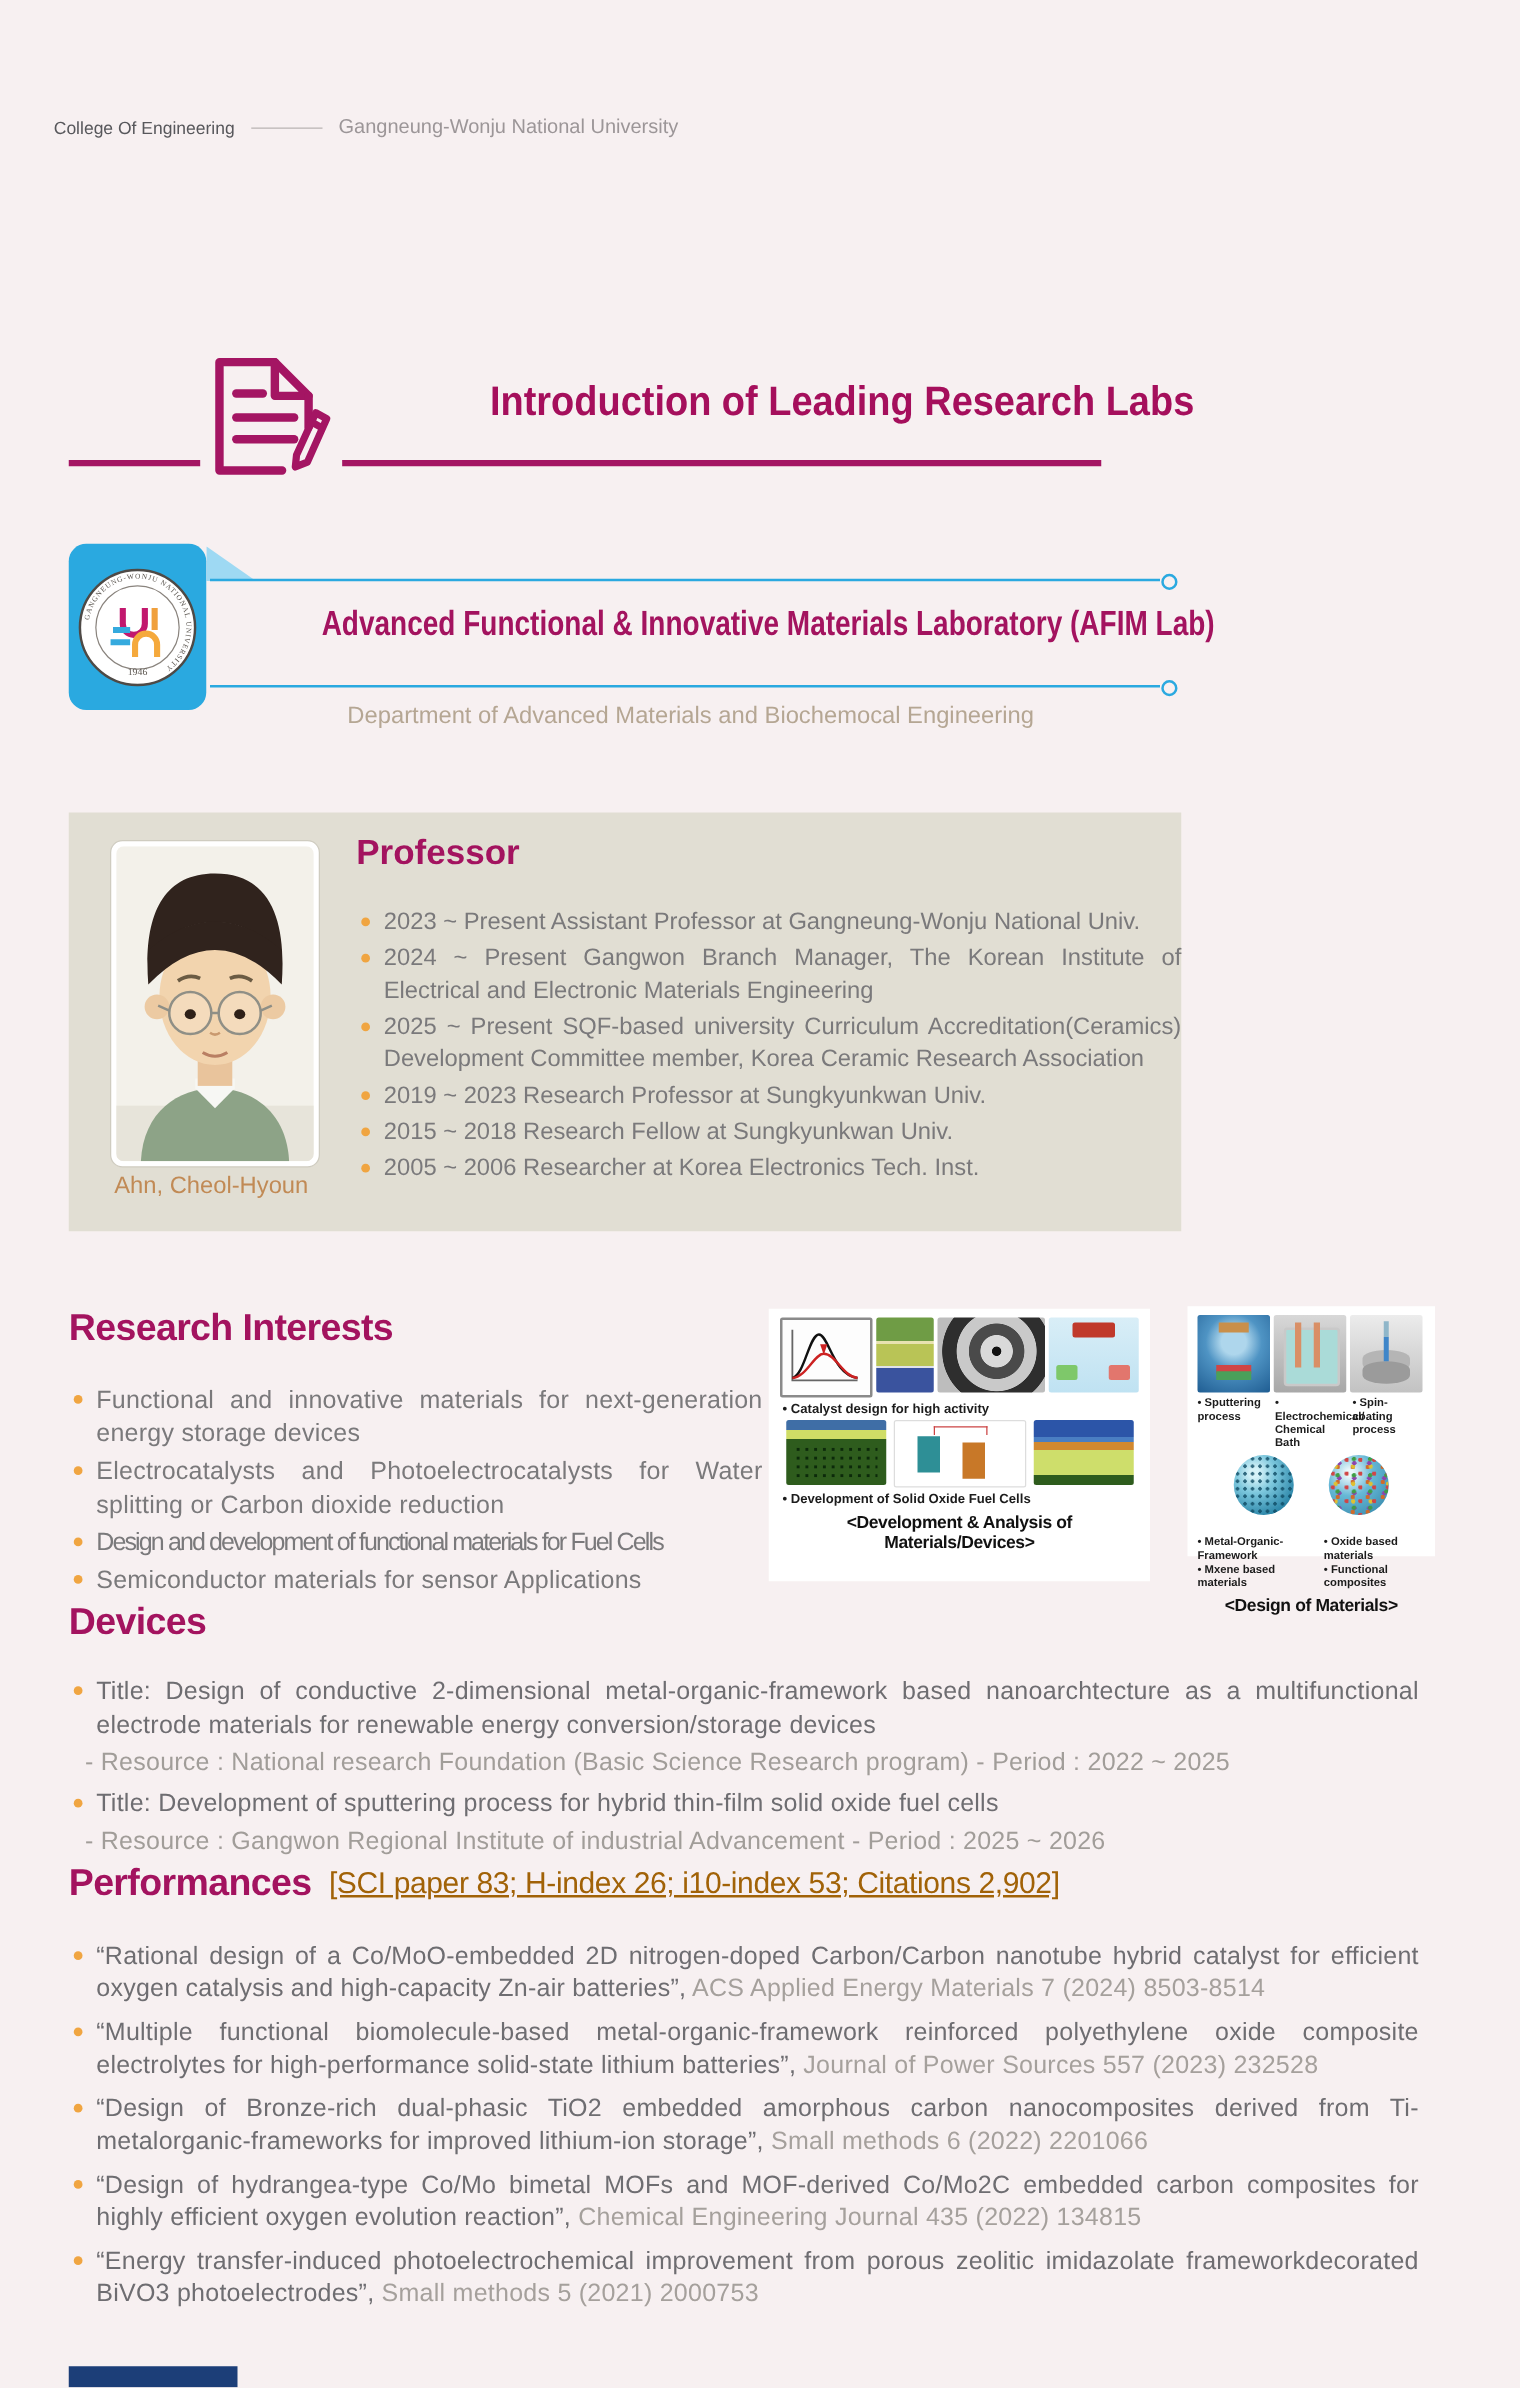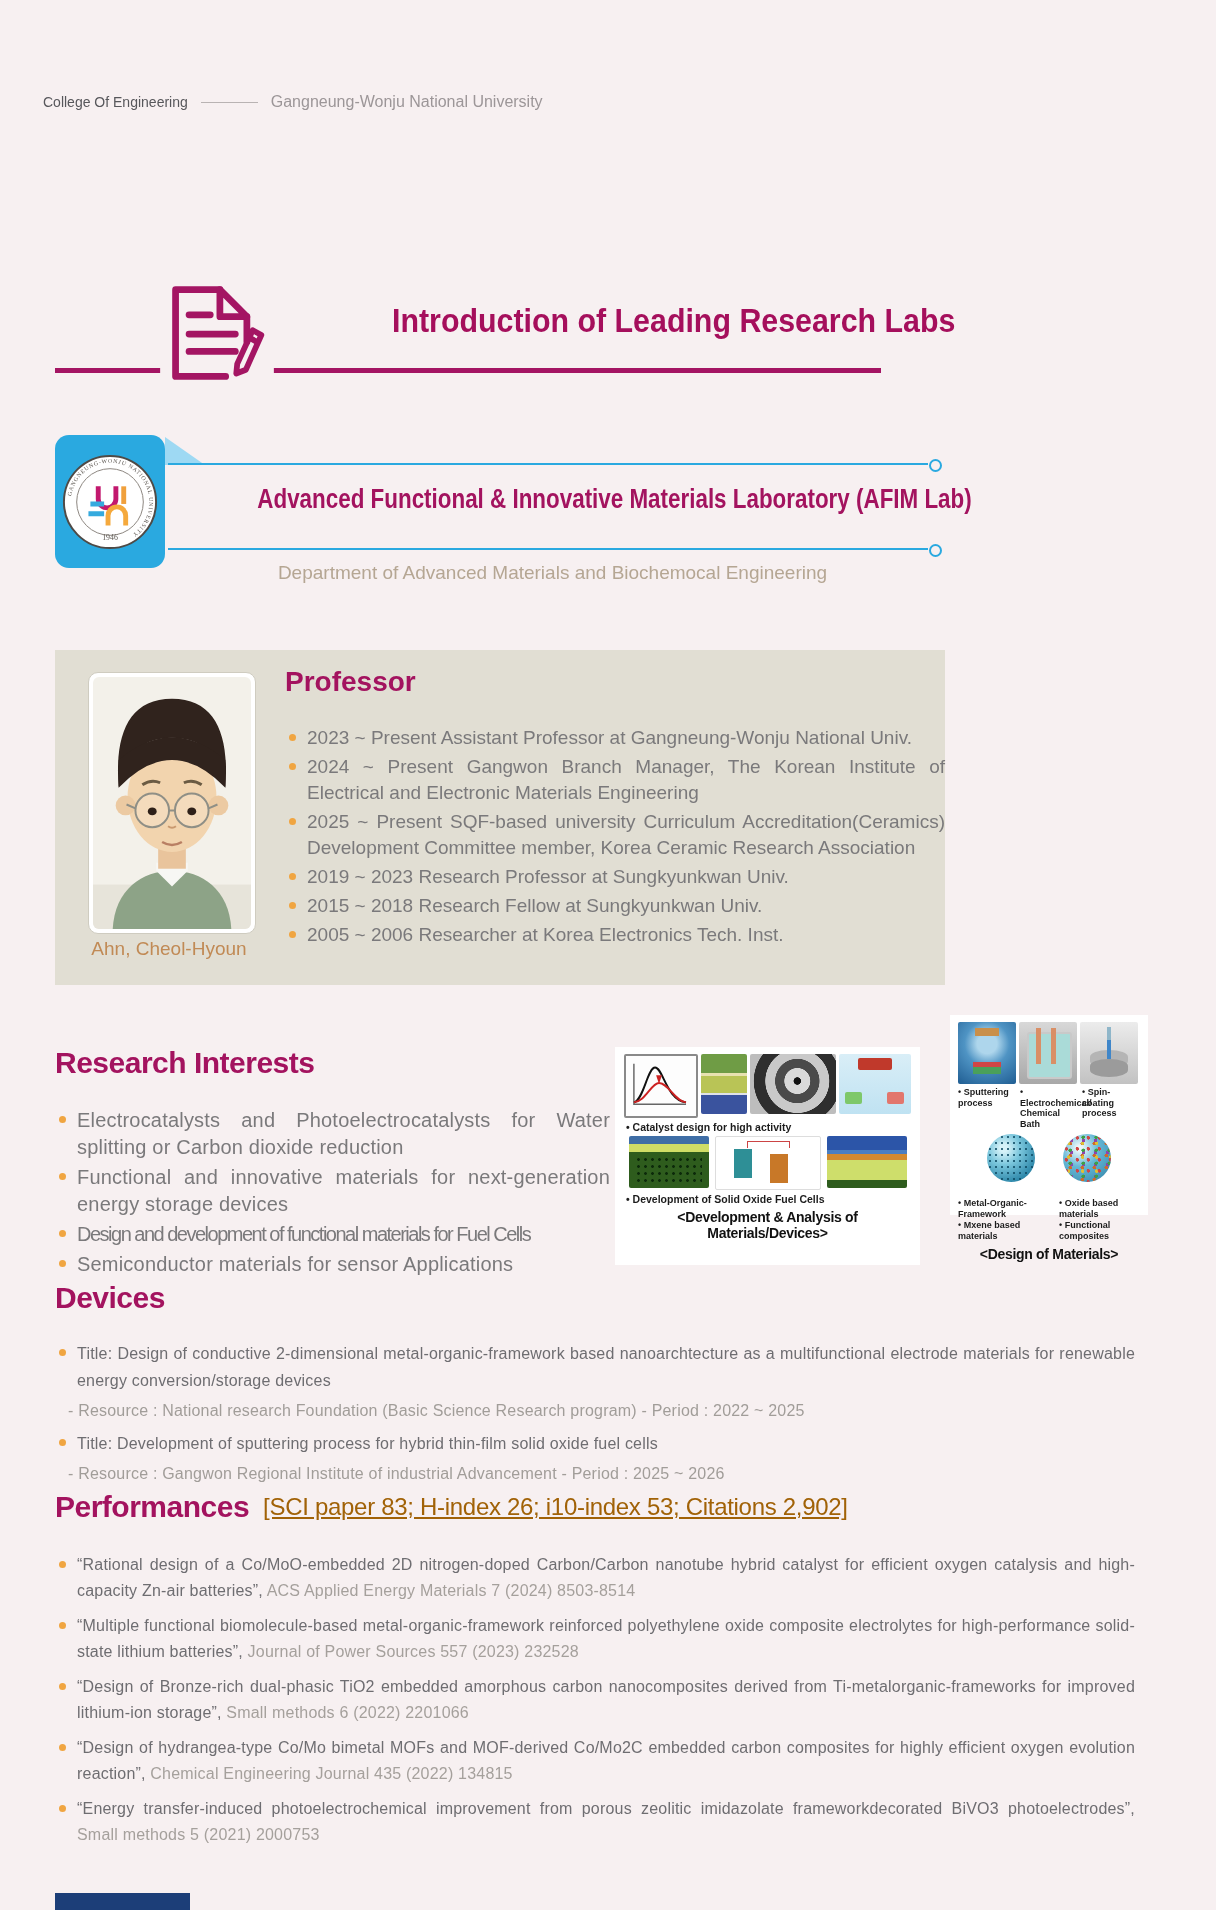--- a/index.html
+++ b/index.html
@@ -54,21 +54,21 @@
   .sect{position:absolute;font-size:30px;font-weight:bold;color:#a3135f;letter-spacing:-0.5px;}
 
   
   .ri-list{position:absolute;left:55px;top:1107px;width:555px;font-size:20px;line-height:27px;
            letter-spacing:0.2px;color:#7a797b;}
   .condensed{letter-spacing:-1.5px;}
 
   
   .panel{position:absolute;background:#fff;box-sizing:border-box;}
   .p1{left:615px;top:1047px;width:305px;height:218px;padding:7px 9px;}
-  .p2{left:950px;top:1015px;width:198px;height:200px;padding:7px 8px;}
+  .p2{left:950px;top:1045px;width:198px;height:200px;padding:7px 8px;}
   .prow{display:flex;gap:3px;}
   .tile{border-radius:2px;position:relative;overflow:hidden;}
   .p1 .r1 .tile{height:60px;}
   .p1 .r2{justify-content:center;gap:6px;margin-top:2px;}
   .p1 .r2 .tile{height:52px;}
   .pcap{font-size:10.5px;font-weight:bold;color:#1c1c1c;margin:3px 0 3px 2px;}
   .pfoot{font-size:14px;font-weight:bold;color:#111;text-align:center;margin-top:4px;letter-spacing:-0.3px;}
 
   .t-plot{width:70px;background:#fdfdfd;border:2px solid #8a8a8a;}
   .t-micro{width:46px;background:linear-gradient(180deg,#6f9c45 0 32%,#e8e2b0 32% 36%,
@@ -117,21 +117,21 @@
       radial-gradient(circle at 30% 35%,#d04545 1.6px,transparent 1.9px),
       radial-gradient(circle at 55% 25%,#3f9e46 1.6px,transparent 1.9px),
       radial-gradient(circle at 70% 55%,#8e44ad 1.6px,transparent 1.9px),
       radial-gradient(circle at 40% 65%,#e0c030 1.6px,transparent 1.9px),
       radial-gradient(circle at 60% 80%,#d06a2a 1.6px,transparent 1.9px);
       background-size:11px 11px,13px 13px,12px 12px,14px 14px,12px 12px;}
   .mats{display:flex;gap:10px;margin-top:16px;justify-content:center;}
   .mats div{font-size:9px;font-weight:bold;color:#1c1c1c;line-height:11px;}
 
   
-  .wide-list{position:absolute;left:55px;width:1080px;font-size:16px;line-height:27px;
+  .wide-list{position:absolute;left:55px;width:1080px;font-size:20px;line-height:27px;
              letter-spacing:0.2px;color:#6e6d71;}
   .proj{top:1340px;}
   .res{padding-left:13px;color:#a19d99;margin:1px 0 6px 0;}
   .perf-row{position:absolute;left:55px;top:1490px;display:flex;align-items:center;gap:14px;}
   .metrics{font-size:24px;color:#a16207;letter-spacing:-0.3px;text-decoration:underline;}
   .pubs{top:1552px;line-height:26px;}
   .pub{margin-bottom:9px;}
   .pj{color:#a5a09c;}
 
   .footerbar{position:absolute;left:55px;top:1893px;width:135px;height:17px;background:#1c3e78;}
@@ -227,22 +227,22 @@
       <div class="bitem just">2024 ~ Present Gangwon Branch Manager, The Korean Institute of Electrical and Electronic Materials Engineering</div>
       <div class="bitem just">2025 ~ Present SQF-based university Curriculum Accreditation(Ceramics) Development Committee member, Korea Ceramic Research Association</div>
       <div class="bitem">2019 ~ 2023 Research Professor at Sungkyunkwan Univ.</div>
       <div class="bitem">2015 ~ 2018 Research Fellow at Sungkyunkwan Univ.</div>
       <div class="bitem">2005 ~ 2006 Researcher at Korea Electronics Tech. Inst.</div>
     </div>
   </div>
 
   <div class="sect" style="left:55px;top:1046px;">Research Interests</div>
   <div class="ri-list">
+    <div class="bitem just">Functional and innovative materials for next-generation energy storage devices</div>
     <div class="bitem just">Electrocatalysts and Photoelectrocatalysts for Water splitting or Carbon dioxide reduction</div>
-    <div class="bitem just">Functional and innovative materials for next-generation energy storage devices</div>
     <div class="bitem condensed">Design and development of functional materials for Fuel Cells</div>
     <div class="bitem">Semiconductor materials for sensor Applications</div>
   </div>
 
   <div class="panel p1">
     <div class="prow r1">
       <div class="tile t-plot">
         <svg viewBox="0 0 68 58" width="66" height="56">
           <path d="M8 8 V50 H62" stroke="#666" stroke-width="1.5" fill="none"></path>
           <path d="M8 48 C18 46 22 12 30 12 C38 12 42 46 62 48" stroke="#111" fill="none" stroke-width="2"></path>

